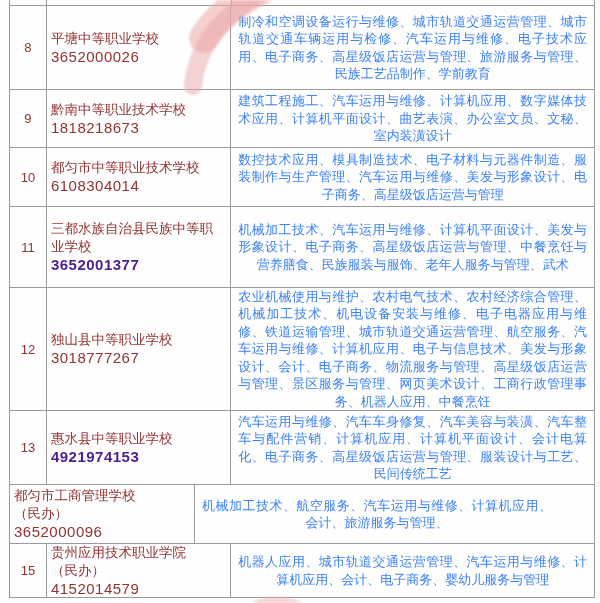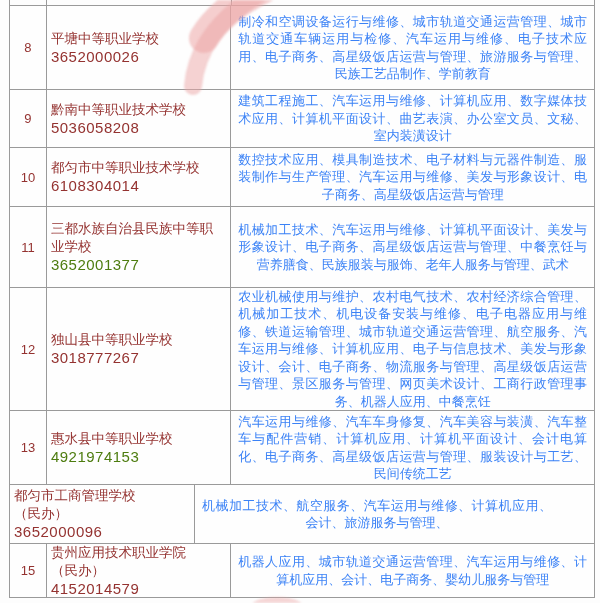--- a/index.html
+++ b/index.html
@@ -31,21 +31,21 @@
     align-items:center;font-size:13px;color:#943230;
   }
   .school{
     width:185px;border-right:1px solid #9a9a9a;
     text-align:left;font-size:13.5px;line-height:18px;color:#943230;
     padding:0 4px;
   }
   .school .org:empty{display:none;}
   .school .code{font-size:15px;letter-spacing:.5px;}
   .row:nth-child(4) .code,
-  .row:nth-child(6) .code{font-weight:normal;color:#4d7c0f;}
+  .row:nth-child(6) .code{font-weight:bold;color:#4c1d95;}
   .programs{
     width:364px;padding:0 7px;
     font-size:13px;line-height:17.5px;color:#3b82f6;
     text-align:justify;text-align-last:center;
   }
 
   
   .stub{position:absolute;top:0;width:1px;height:5px;background:#9a9a9a;}
 
   
@@ -71,21 +71,21 @@
         <span class="code">3652000026</span>
       </div>
       <div class="cell programs">制冷和空调设备运行与维修、城市轨道交通运营管理、城市轨道交通车辆运用与检修、汽车运用与维修、电子技术应用、电子商务、高星级饭店运营与管理、旅游服务与管理、民族工艺品制作、学前教育</div>
     </div>
 
     <div class="row">
       <div class="cell num">9</div>
       <div class="cell school">
         <span>黔南中等职业技术学校</span>
 
-        <span class="code">5036058208</span>
+        <span class="code">1818218673</span>
       </div>
       <div class="cell programs">建筑工程施工、汽车运用与维修、计算机应用、数字媒体技术应用、计算机平面设计、曲艺表演、办公室文员、文秘、室内装潢设计</div>
     </div>
 
     <div class="row">
       <div class="cell num">10</div>
       <div class="cell school">
         <span>都匀市中等职业技术学校</span>
 
         <span class="code">6108304014</span>

